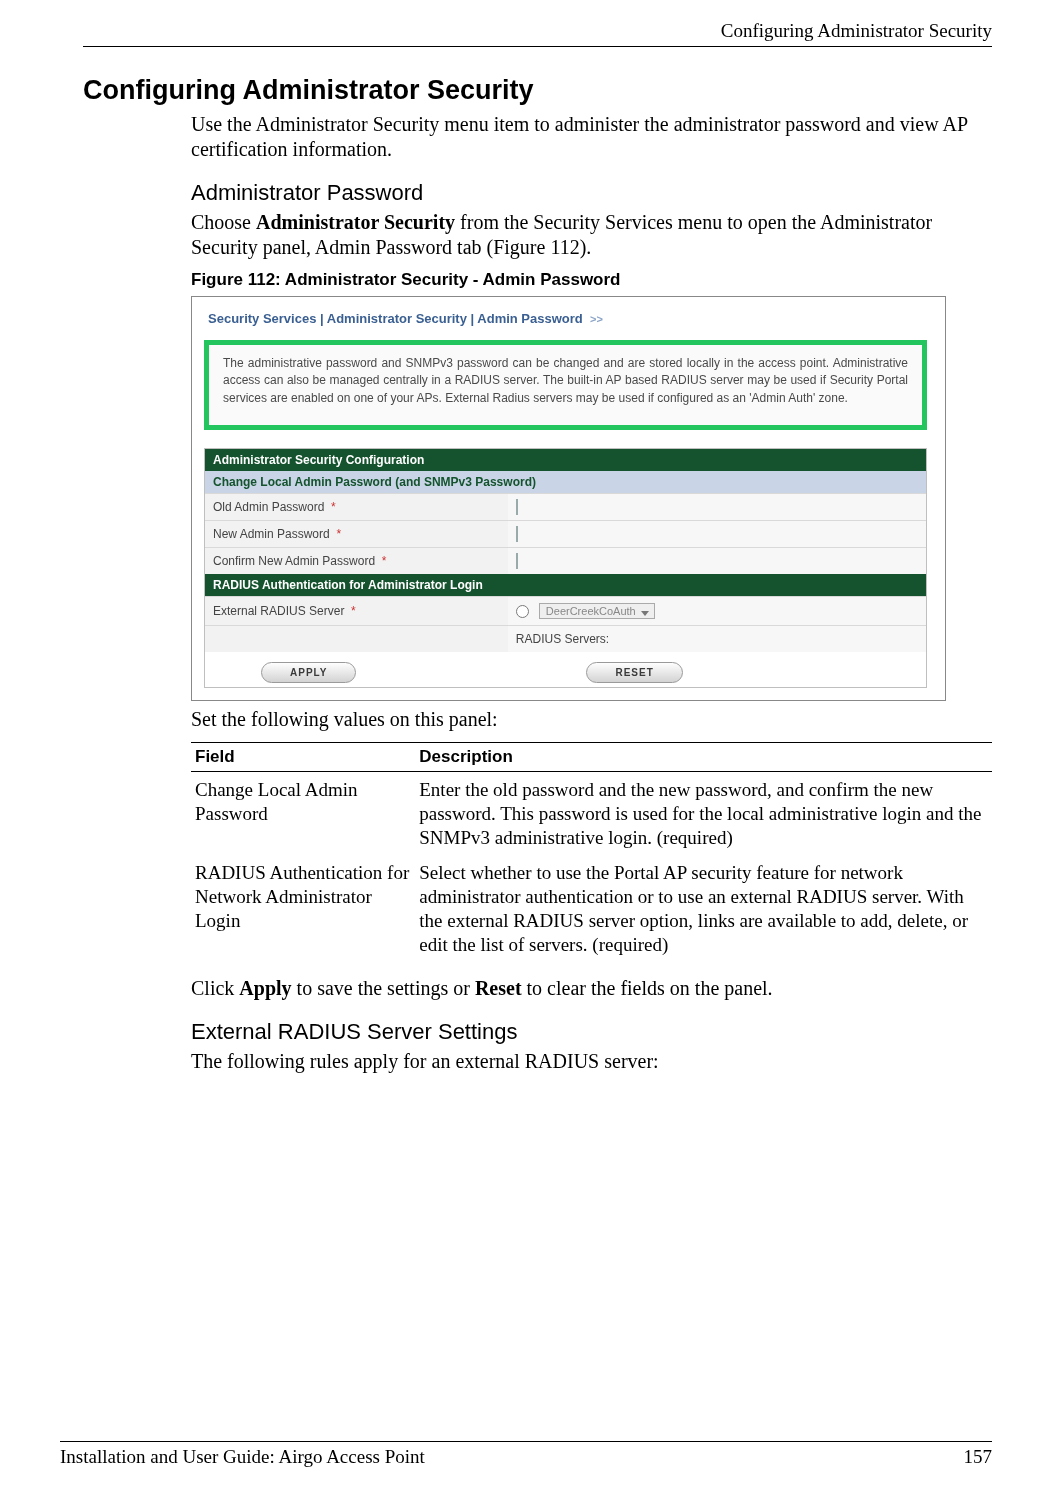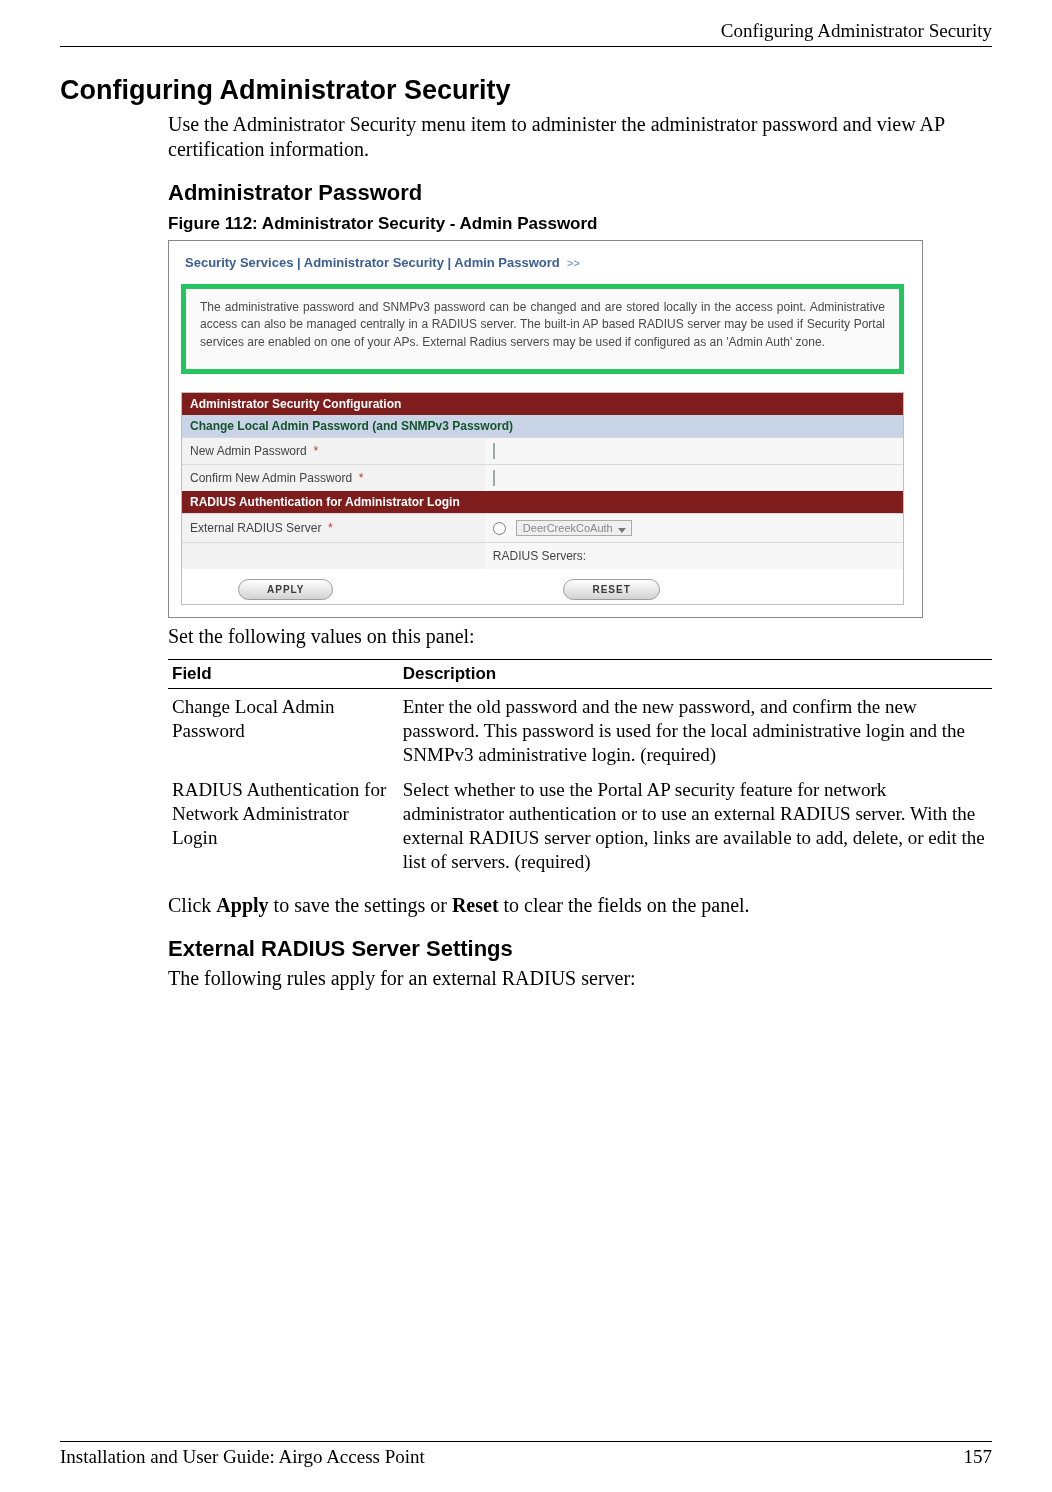--- a/index.html
+++ b/index.html
@@ -8,21 +8,21 @@
     font-size: 20px;
     color: #000;
     margin: 0;
     padding: 0;
     background: #fff;
     width: 1052px;
   }
   .page {
     width: 1052px;
     height: 1492px;
-    padding: 20px 60px 30px 60px;
+    padding: 20px 60px 30px 83px;
     position: relative;
   }
   .running-header {
     text-align: right;
     font-size: 19px;
     padding-bottom: 4px;
     border-bottom: 1px solid #000;
   }
   .h1 {
     font-family: Arial, Helvetica, sans-serif;
@@ -30,21 +30,21 @@
     font-size: 27px;
     margin-top: 28px;
     margin-bottom: 6px;
   }
   .body-indent {
     margin-left: 108px;
   }
   .para { line-height: 1.25; margin: 2px 0 10px 0; }
   .h2 {
     font-family: Arial, Helvetica, sans-serif;
-    font-weight: bold;
+    font-weight: normal;
     font-size: 22px;
     margin-top: 18px;
     margin-bottom: 4px;
   }
   .caption {
     font-family: Arial, Helvetica, sans-serif;
     font-weight: bold;
     font-size: 17px;
     margin: 8px 0 6px 0;
   }
@@ -105,21 +105,21 @@
     color: #4a4a4a;
     line-height: 1.45;
     margin: 0 18px 18px 0;
     text-align: justify;
   }
   .panel {
     margin: 0 18px 0 0;
     border: 1px solid #bfbfbf;
   }
   .section-hdr-dark {
-    background: #7f1d1d;
+    background: #14532d;
     color: #fff;
     font-weight: bold;
     padding: 4px 8px;
     font-size: 12px;
   }
   .section-hdr-light {
     background: #c9d5e6;
     color: #14532d;
     font-weight: bold;
     padding: 4px 8px;
@@ -203,39 +203,46 @@
 
   <div class="running-header">Configuring Administrator Security</div>
 
   <div class="h1">Configuring Administrator Security</div>
 
   <div class="body-indent">
     <p class="para">Use the Administrator Security menu item to administer the administrator password and view AP certification information.</p>
 
     <div class="h2">Administrator Password</div>
 
+    <p class="para">
+      <span>Choose </span><span class="bold">Administrator Security</span><span> from the Security Services menu to open the Administrator Security panel, Admin Password tab (Figure 112).</span>
+    </p>
 
     <div class="caption">Figure 112:    Administrator Security - Admin Password</div>
 
     <div class="figure">
 
       <div class="content-area">
         <div class="breadcrumb">
           <span>Security Services | Administrator Security | Admin Password</span>
           &nbsp;<span class="bc-arrow">&gt;&gt;</span>
         </div>
 
         <div class="infobox">The administrative password and SNMPv3 password can be changed and are stored locally in the access point. Administrative access can also be managed centrally in a RADIUS server. The built-in AP based RADIUS server may be used if Security Portal services are enabled on one of your APs. External Radius servers may be used if configured as an 'Admin Auth' zone.</div>
 
         <div class="panel">
           <div class="section-hdr-dark">Administrator Security Configuration</div>
           <div class="section-hdr-light">Change Local Admin Password (and SNMPv3 Password)</div>
 
           <table class="form-table">
             <tbody>
+                <tr>
+              <td class="lbl"><span>Old Admin Password</span>&nbsp;&nbsp;<span class="asterisk">*</span></td>
+              <td class="ctl"><span class="txt-input"></span></td>
+            </tr>
             <tr>
               <td class="lbl"><span>New Admin Password</span>&nbsp;&nbsp;<span class="asterisk">*</span></td>
               <td class="ctl"><span class="txt-input"></span></td>
             </tr>
             <tr>
               <td class="lbl"><span>Confirm New Admin Password</span>&nbsp;&nbsp;<span class="asterisk">*</span></td>
               <td class="ctl"><span class="txt-input"></span></td>
             </tr>
           </tbody>
             </table>

